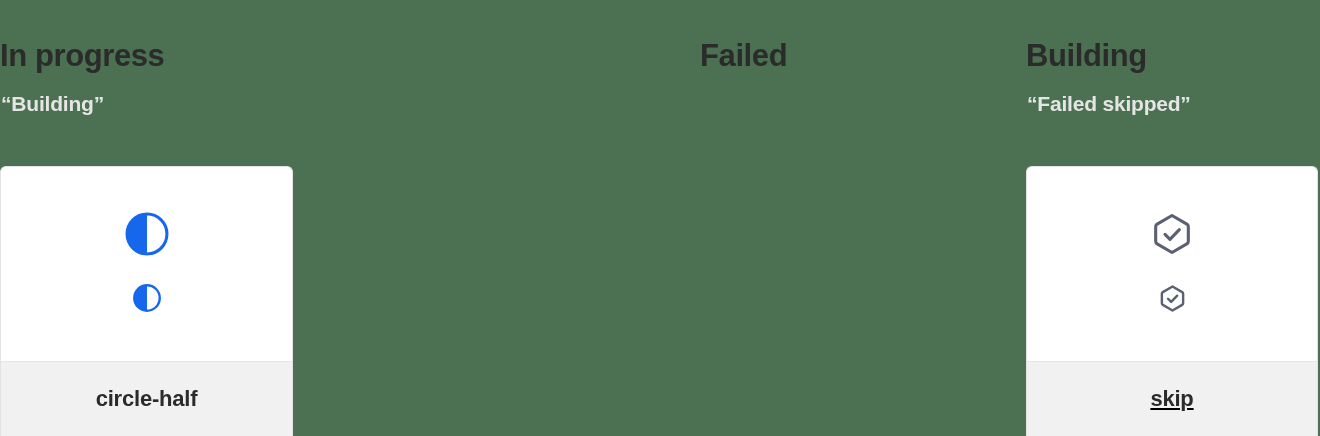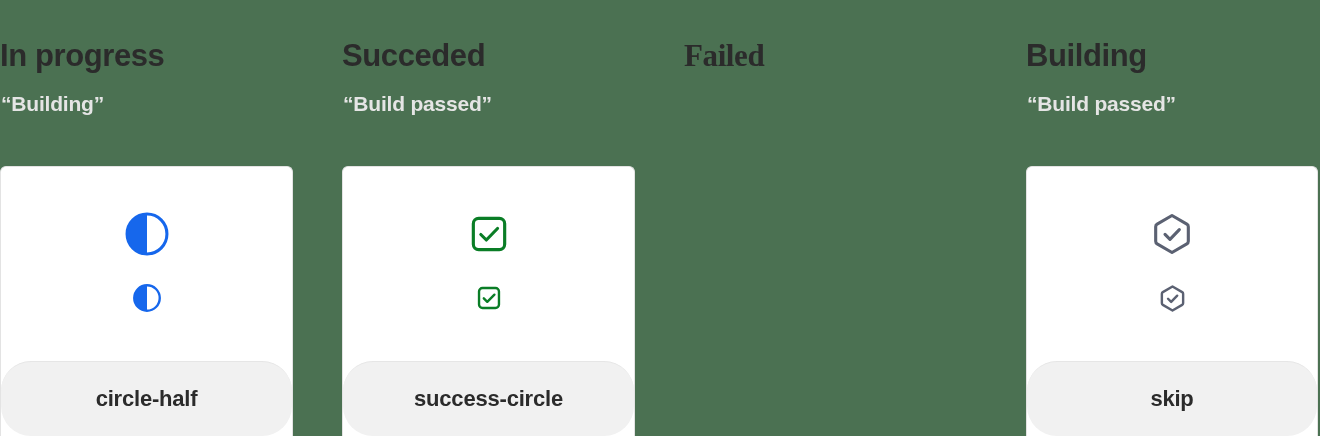--- a/index.html
+++ b/index.html
@@ -24,21 +24,21 @@
 
   
   .col {
     position: absolute;
     top: 0;
     width: 342px;
     height: 436px;
   }
   .col-0 { left: 0px; }
   .col-1 { left: 342px; }
-  .col-2 { left: 684px; font-family: Liberation Serif, serif; }
+  .col-2 { left: 700px; }
   .col-3 { left: 1026px; }
 
   
   .heading {
     position: absolute;
     left: 0px;
     top: 36px;
     font-size: 31px;
     font-weight: bold;
     line-height: 40px;
@@ -66,21 +66,21 @@
     width: 293px;
     height: 270px;
     background: #ffffff;
     border: 1px solid #e3e3e3;
     border-bottom: none;
     border-radius: 6px 6px 0 0;
     overflow: hidden;
     display: flex;
     flex-direction: column;
   }
-  .col-3 .card { width: 292px; }
+  .col-3 .card { width: 292px; text-decoration: underline; }
 
   .card-preview {
     flex: 1 1 auto;
     display: flex;
     flex-direction: column;
     align-items: center;
     justify-content: center;
     gap: 26px;
     padding-bottom: 4px;
   }
@@ -93,21 +93,20 @@
   .icon-lg { width: 46px; height: 46px; }
   .icon-sm { width: 30px; height: 30px; }
 
   .card-footer {
     flex: 0 0 75px;
     background: #f1f1f1;
     border-top: 1px solid #e6e6e6;
     display: flex;
     align-items: center;
     justify-content: center;
-    border-radius: 30px;
   }
   .card-label {
     font-size: 22px;
     font-weight: bold;
     letter-spacing: -0.2px;
     color: #2b2b2b;
     white-space: nowrap;
   }
 
   svg { display: block; overflow: visible; }
@@ -138,56 +137,29 @@
           </svg>
         </span>
 
       </div>
       <div class="card-footer">
         <span class="card-label">circle-half</span>
       </div>
     </div>
   </div>
 
-  <div class="col col-1">
-    <div class="heading">Succeded</div>
-    <div class="subheading">“Build passed”</div>
-
-    <div class="card">
-      <div class="card-preview">
-
-        <span class="icon-slot icon-lg">
-          <svg width="40" height="40" viewBox="0 0 24 24" fill="none" stroke="#0a7d26" stroke-width="1.9" stroke-linecap="round" stroke-linejoin="round">
-            <rect x="2.6" y="2.6" width="18.8" height="18.8" rx="3.2"></rect>
-            <path d="M7.1 12.3 L10.4 15.6 L17.1 8.7"></path>
-          </svg>
-        </span>
-
-        <span class="icon-slot icon-sm">
-          <svg width="26" height="26" viewBox="0 0 24 24" fill="none" stroke="#0a7d26" stroke-width="2.2" stroke-linecap="round" stroke-linejoin="round">
-            <rect x="2.8" y="2.8" width="18.4" height="18.4" rx="3.2"></rect>
-            <path d="M7.2 12.3 L10.4 15.5 L17.0 8.9"></path>
-          </svg>
-        </span>
-
-      </div>
-      <div class="card-footer">
-        <span class="card-label">success-circle</span>
-      </div>
-    </div>
-  </div>
 
   <div class="col col-2">
     <div class="heading">Failed</div>
 
   </div>
 
   <div class="col col-3">
     <div class="heading">Building</div>
-    <div class="subheading">“Build passed”</div>
+    <div class="subheading">“Failed skipped”</div>
 
     <div class="card">
       <div class="card-preview">
 
         <span class="icon-slot icon-lg">
           <svg width="44" height="44" viewBox="0 0 24 24" fill="none" stroke="#5b6172" stroke-width="1.7" stroke-linecap="round" stroke-linejoin="round">
             <path d="M12 1.9 L20.1 6.6 Q20.9 7.05 20.9 8.0 L20.9 16.0 Q20.9 16.95 20.1 17.4 L12 22.1 L3.9 17.4 Q3.1 16.95 3.1 16.0 L3.1 8.0 Q3.1 7.05 3.9 6.6 Z"></path>
             <path d="M8.2 12.2 L10.9 14.9 L16.0 9.6"></path>
           </svg>
         </span>

